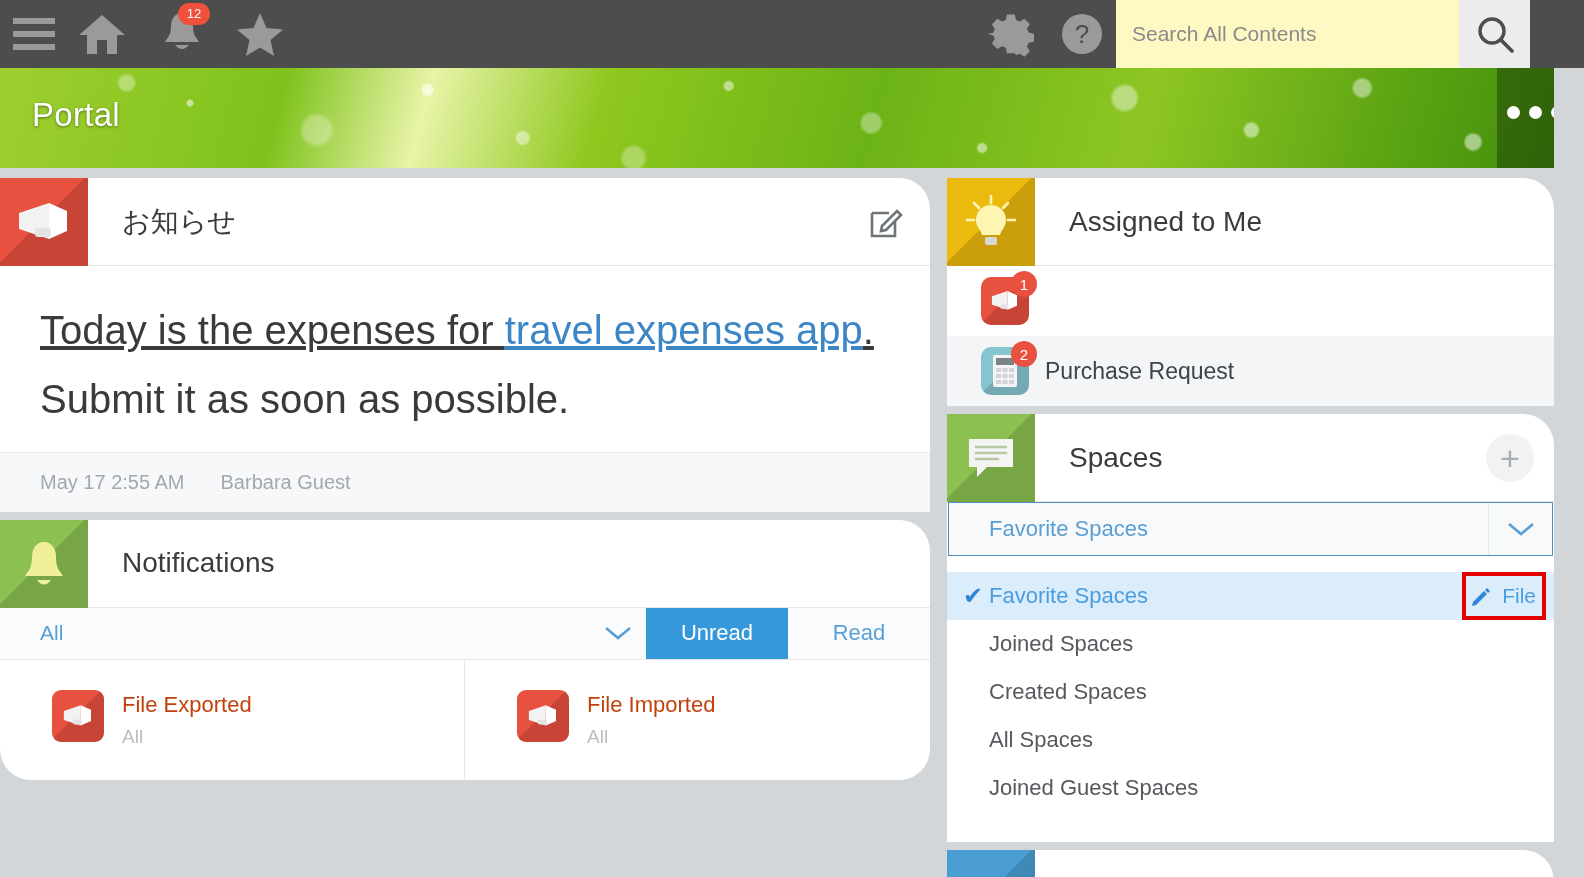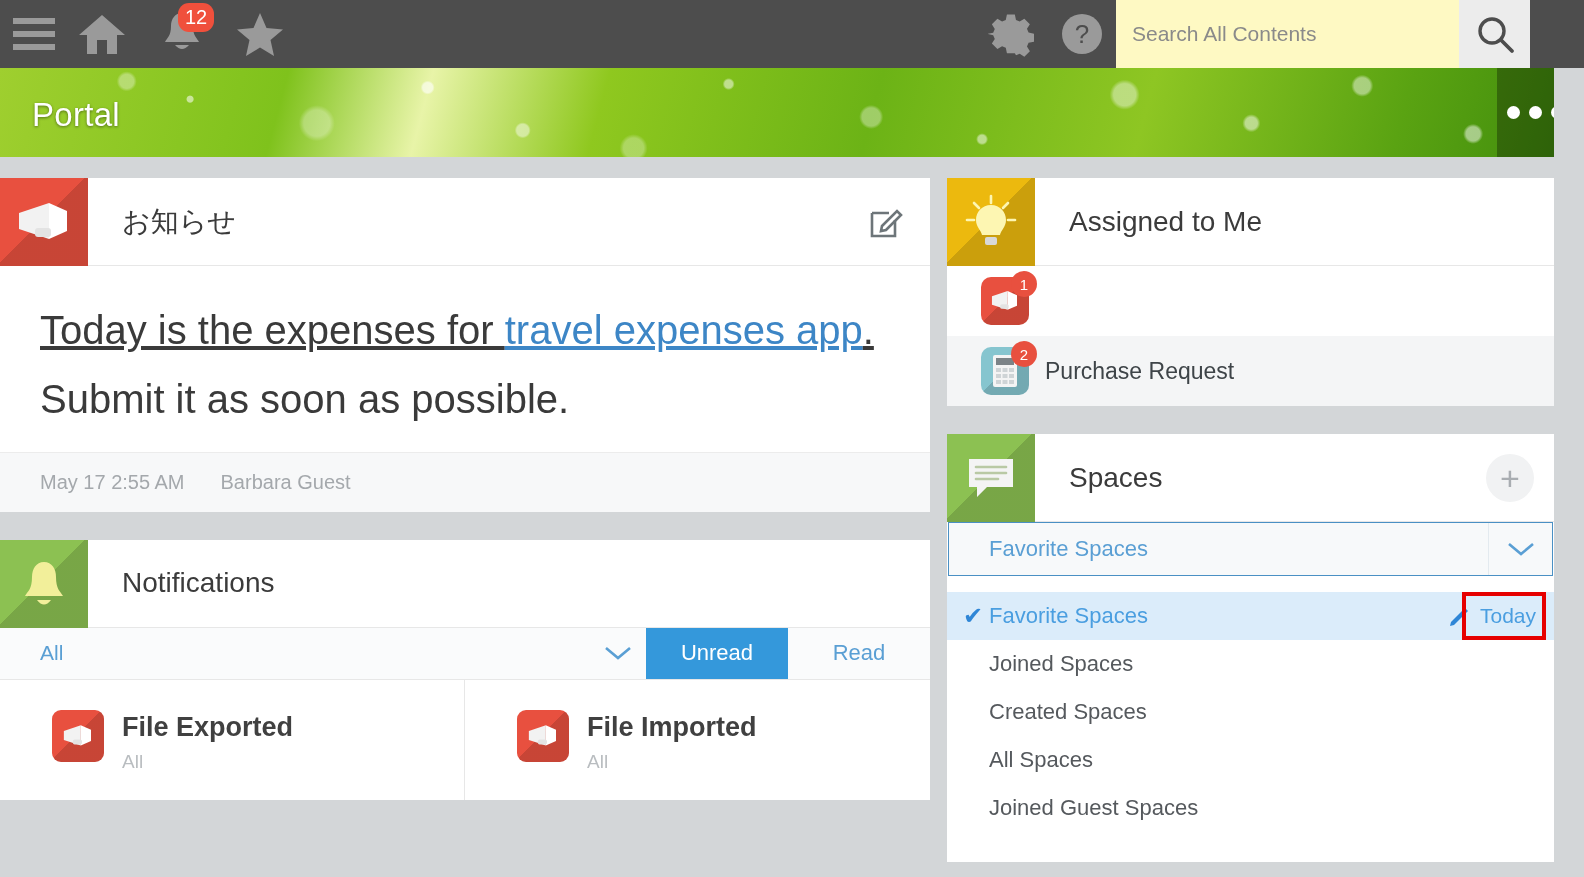--- a/index.html
+++ b/index.html
@@ -21,21 +21,21 @@
     position: relative;
     display: flex; align-items: center; justify-content: center;
     height: 68px;
     cursor: pointer;
   }
   .hamburger { width: 56px; margin-left: 6px; flex-direction: column; gap: 7px; }
   .hamburger span { display: block; width: 42px; height: 6px; background: #9a9a9a; }
   .badge {
     position: absolute;
     background: #f0503c; color: #fff;
-    font-size: 20px; line-height: 1;
+    font-size: 13px; line-height: 1;
     padding: 4px 7px 5px;
     border-radius: 11px;
     min-width: 32px; text-align: center;
     font-family: "Liberation Sans", sans-serif;
   }
   .tb-home { width: 80px; }
   .tb-bell { width: 80px; }
   .tb-bell .badge { top: 3px; left: 36px; }
   .tb-star { width: 76px; }
   .spacer { flex: 1; }
@@ -61,21 +61,21 @@
   .searchbtn {
     width: 71px; background: #ececec;
     display: flex; align-items: center; justify-content: center;
     cursor: pointer;
   }
   .tb-tail { width: 54px; height: 68px; background: #4d4d4d; }
 
   
   .banner {
     position: absolute; left: 0; top: 68px;
-    width: 1584px; height: 89px;
+    width: 1584px; height: 100px;
     overflow: hidden;
   }
   .banner-img {
     position: absolute; inset: 0;
     background:
       radial-gradient(circle at 12% 35%, rgba(255,255,255,.55) 0 3px, transparent 4px),
       radial-gradient(circle at 27% 22%, rgba(255,255,255,.6) 0 5px, transparent 7px),
       radial-gradient(circle at 33% 70%, rgba(255,255,255,.45) 0 6px, transparent 8px),
       radial-gradient(circle at 46% 18%, rgba(255,255,255,.5) 0 4px, transparent 6px),
       radial-gradient(circle at 55% 55%, rgba(255,255,255,.35) 0 9px, transparent 12px),
@@ -106,21 +106,21 @@
   .banner-dots i { display: block; width: 13px; height: 13px; border-radius: 50%; background: #fff; }
 
   
   .content {
     position: absolute; left: 0; top: 168px;
     width: 1584px; height: 709px;
   }
   .col-left  { position: absolute; left: 0;   top: 10px; width: 930px; }
   .col-right { position: absolute; left: 947px; top: 10px; width: 607px; }
 
-  .card { background: #fff; margin-bottom: 28px; }
+  .card { background: #fff; margin-bottom: 8px; border-radius: 31px; }
   .card-head {
     display: flex; align-items: stretch;
     height: 88px;
     border-bottom: 1px solid #e7e7e7;
   }
   .card-icon { width: 88px; height: 88px; flex: 0 0 88px; position: relative; overflow: hidden; }
   .card-title {
     flex: 1; display: flex; align-items: center;
     padding-left: 34px;
     font-size: 28px; color: #3b3b3b; font-weight: 400;
@@ -177,21 +177,21 @@
   .notif-grid { display: flex; }
   .notif-cell {
     width: 465px; height: 120px;
     border-right: 1px solid #e7e7e7;
     padding: 30px 0 0 52px;
     display: flex; gap: 18px;
   }
   .notif-cell:last-child { border-right: 0; }
   .n-icon { width: 52px; height: 52px; flex: 0 0 52px; border-radius: 9px; position: relative; overflow: hidden; }
   .n-text { padding-top: 2px; }
-  .n-title { font-size: 27px; color: #404040; font-weight: bold; }
+  .n-title { font-size: 22px; color: #c2410c; font-weight: normal; }
   .n-sub { font-size: 19px; color: #b9bdc0; margin-top: 8px; }
 
   
   .a-row {
     display: flex; align-items: center; height: 70px;
     padding-left: 34px; gap: 16px; cursor: pointer;
   }
   .a-row.alt { background: #f4f5f6; }
   .a-icon { width: 48px; height: 48px; flex: 0 0 48px; border-radius: 10px; position: relative; overflow: hidden; }
   .a-badge {
@@ -515,21 +515,21 @@
 
       <div class="sp-menu">
         <div class="sp-item sel">
           <span class="sp-check">✔</span>
           <span>Favorite Spaces</span>
           <span class="sp-edit">
             <svg width="22" height="22" viewBox="0 0 22 22">
               <path d="M3 17 L14 6 l3 3 L6 20 l-4 1 z" fill="#2f86d6"></path>
               <path d="M15 5 L17 3 l3 3 -2 2 z" fill="#2f86d6"></path>
             </svg>
-            <span>Today</span>
+            <span>File</span>
           </span>
           <span class="redbox"></span>
         </div>
         <div class="sp-item">
           <span>Joined Spaces</span>
         </div>
         <div class="sp-item">
           <span>Created Spaces</span>
         </div>
         <div class="sp-item">

